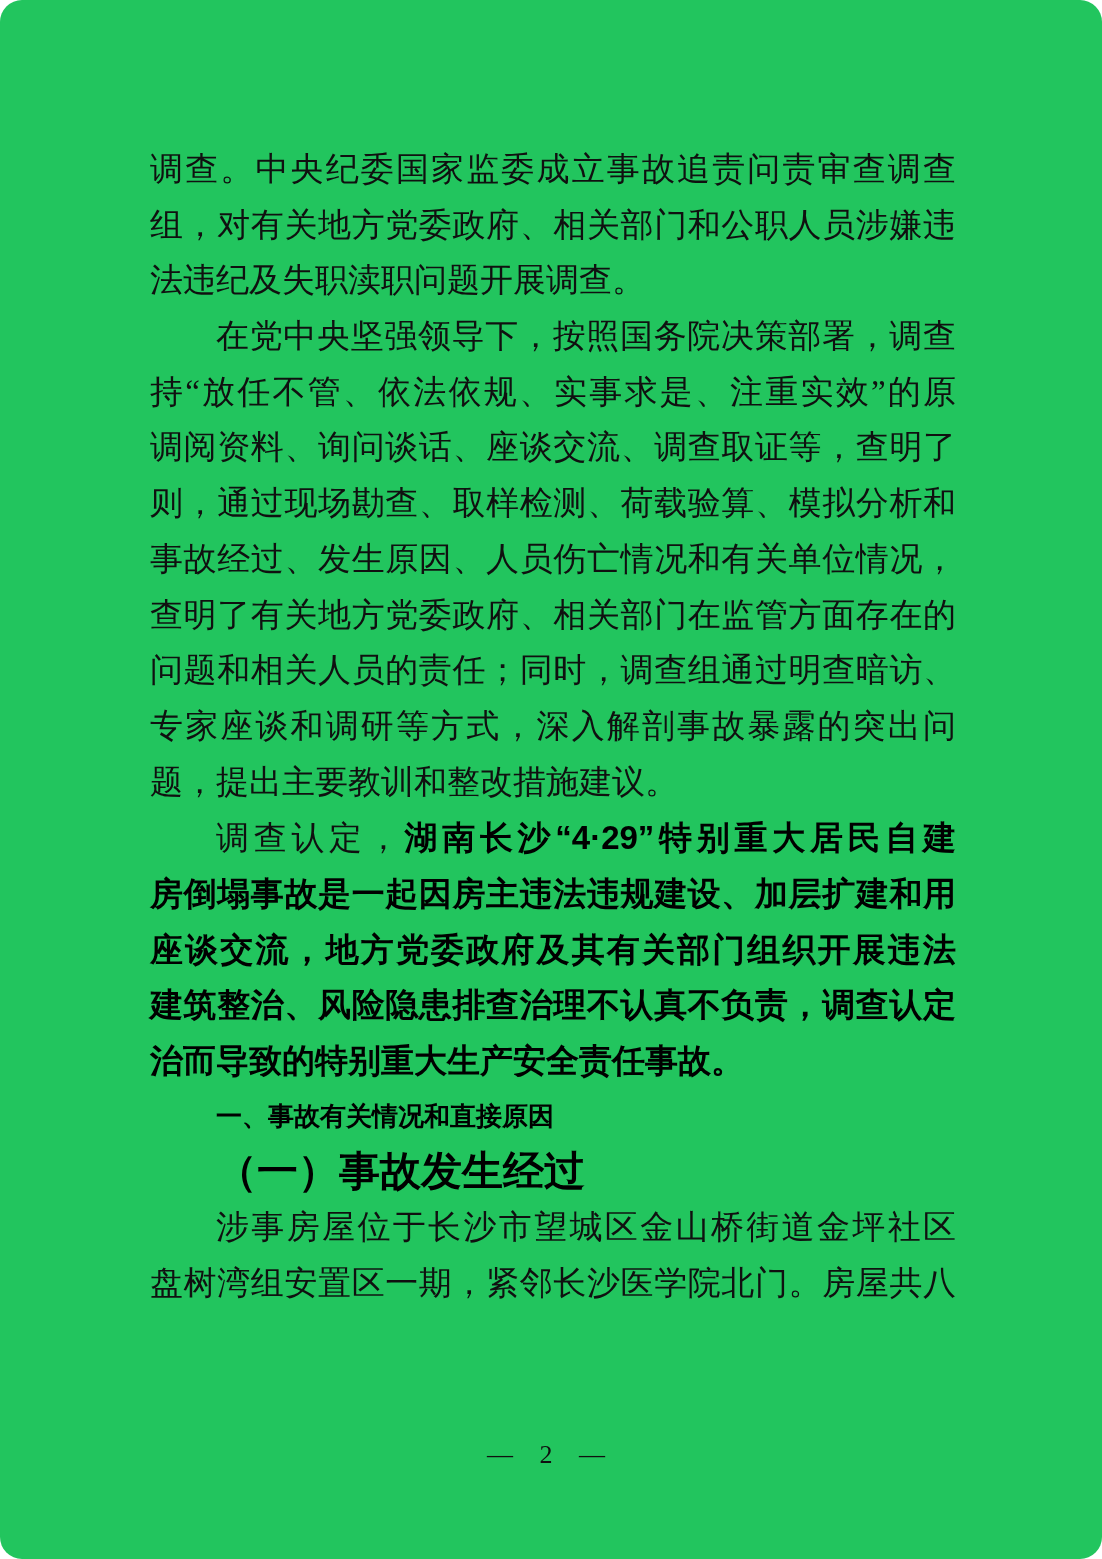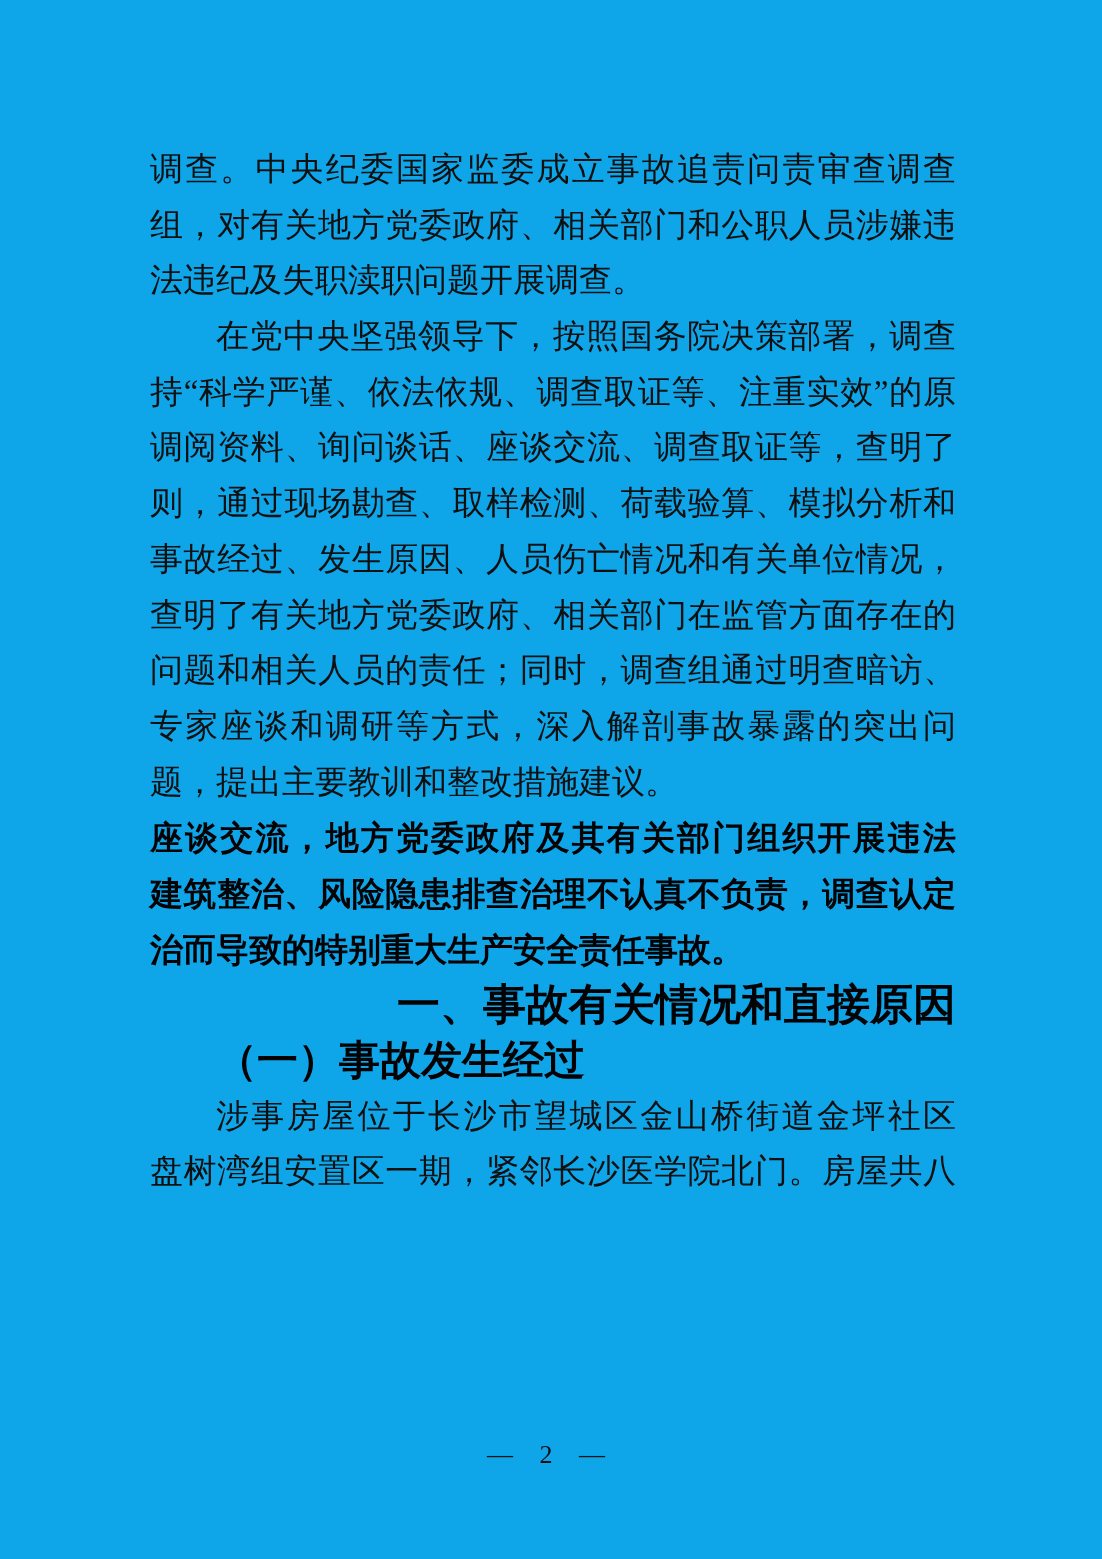--- a/index.html
+++ b/index.html
@@ -4,24 +4,25 @@
 <style>
   html, body {
     margin: 0;
     padding: 0;
     background: #ffffff;
   }
   .page {
     position: relative;
     width: 1102px;
     height: 1559px;
-    background: #0ea5e9;
+    background: #22c55e;
     overflow: hidden;
     font-family: "Liberation Serif", serif;
     color: #101010;
+    border-radius: 22px;
   }
   .text-block {
     position: absolute;
     left: 150px;
     top: 142px;
     width: 806px;
   }
   .line {
     height: 55.7px;
     line-height: 55.7px;
@@ -38,22 +39,21 @@
   .indent {
     padding-left: 66px;
   }
   .hei,
   .heading {
     font-family: "Liberation Sans", sans-serif;
     font-weight: 700;
     color: #000000;
   }
   .heading {
-    font-size: 43px;
-    text-align: right;
+    font-size: 26px;
   }
   .subheading {
     font-family: "Liberation Serif", serif;
     font-weight: 700;
     font-size: 41px;
     color: #000000;
   }
   .footer {
     position: absolute;
     left: 0;
@@ -70,29 +70,33 @@
 <body>
 
 <div class="page">
   <div class="text-block">
 
     <div class="line fill">调查。中央纪委国家监委成立事故追责问责审查调查</div>
     <div class="line fill">组，对有关地方党委政府、相关部门和公职人员涉嫌违</div>
     <div class="line">法违纪及失职渎职问题开展调查。</div>
 
     <div class="line fill indent">在党中央坚强领导下，按照国务院决策部署，调查</div>
-    <div class="line fill">持“科学严谨、依法依规、调查取证等、注重实效”的原</div>
+    <div class="line fill">持“放任不管、依法依规、实事求是、注重实效”的原</div>
     <div class="line fill">调阅资料、询问谈话、座谈交流、调查取证等，查明了</div>
     <div class="line fill">则，通过现场勘查、取样检测、荷载验算、模拟分析和</div>
     <div class="line fill">事故经过、发生原因、人员伤亡情况和有关单位情况，</div>
     <div class="line fill">查明了有关地方党委政府、相关部门在监管方面存在的</div>
     <div class="line fill">问题和相关人员的责任；同时，调查组通过明查暗访、</div>
     <div class="line fill">专家座谈和调研等方式，深入解剖事故暴露的突出问</div>
     <div class="line">题，提出主要教训和整改措施建议。</div>
 
+    <div class="line fill indent">
+      <span>调查认定，</span><span class="hei">湖南长沙“4·29”特别重大居民自建</span>
+    </div>
+    <div class="line fill hei">房倒塌事故是一起因房主违法违规建设、加层扩建和用</div>
     <div class="line fill hei">座谈交流，地方党委政府及其有关部门组织开展违法</div>
     <div class="line fill hei">建筑整治、风险隐患排查治理不认真不负责，调查认定</div>
     <div class="line hei">治而导致的特别重大生产安全责任事故。</div>
 
     <div class="line heading indent">一、事故有关情况和直接原因</div>
     <div class="line subheading indent">（一）事故发生经过</div>
 
     <div class="line fill indent">涉事房屋位于长沙市望城区金山桥街道金坪社区</div>
     <div class="line fill">盘树湾组安置区一期，紧邻长沙医学院北门。房屋共八</div>
 

